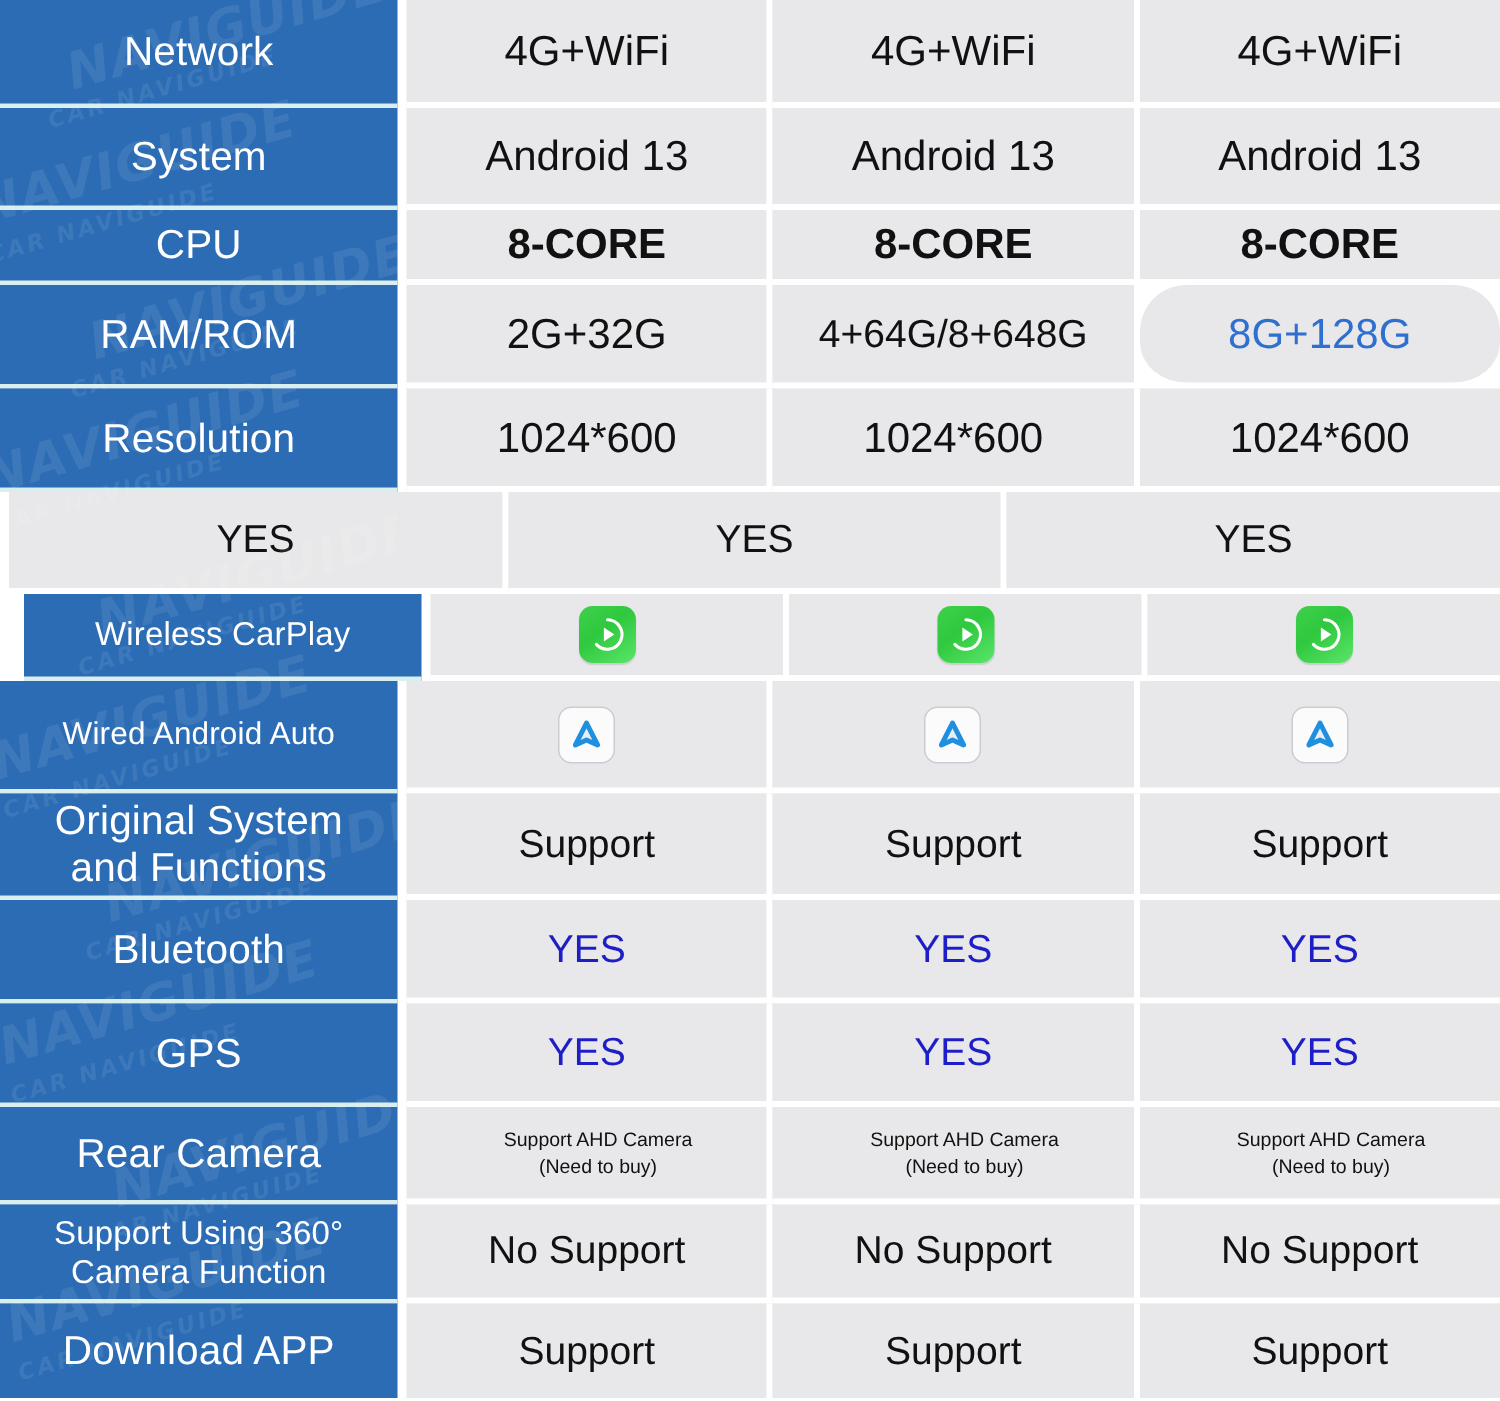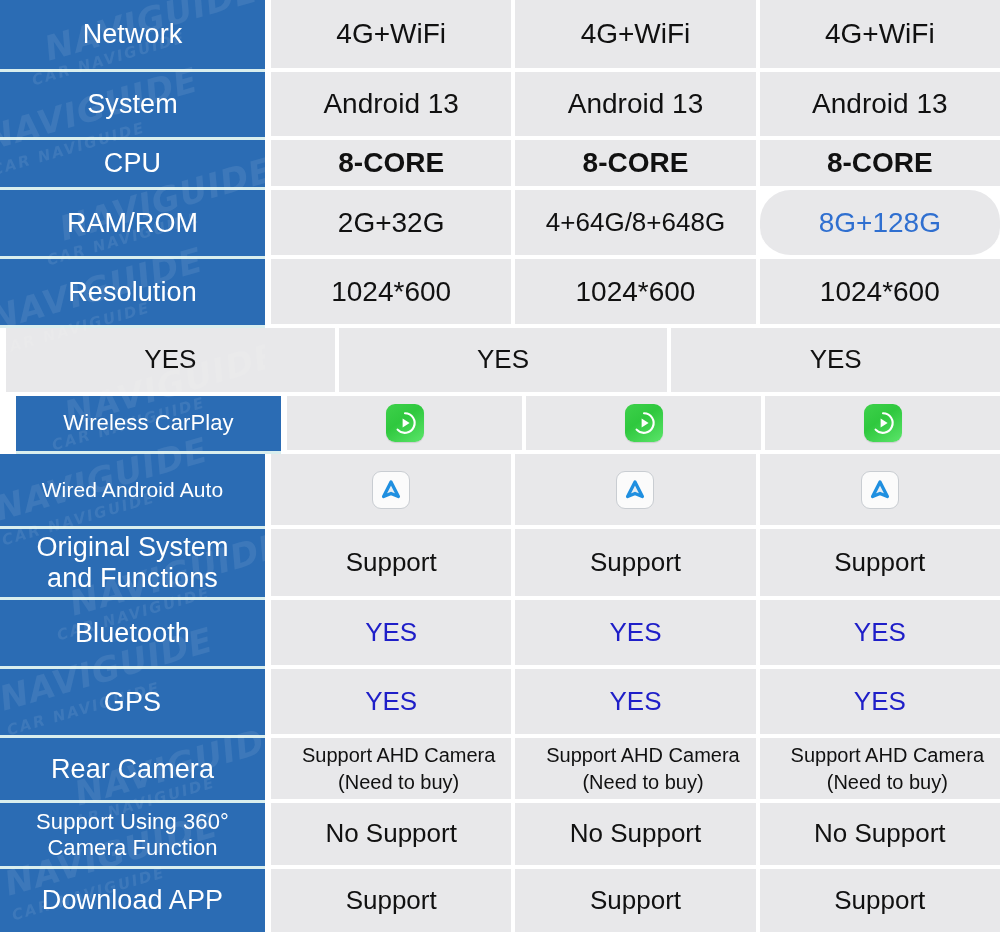--- a/index.html
+++ b/index.html
@@ -73,21 +73,21 @@
     justify-content: center;
     text-align: center;
     font-size: 28px;
     font-weight: 400;
     line-height: 1.2;
     border-right: 4px solid #ffffff;
     border-bottom: 4px solid #ffffff;
     padding: 0 4px;
   }
   .cell-data:last-child { border-right: 0; }
-  .cell-data.tiny  { font-size: 20px; line-height: 1.35; font-weight: 400; padding-left: 19px; }
+  .cell-data.tiny  { font-size: 13px; line-height: 1.35; font-weight: 400; padding-left: 19px; }
   .cell-data.med   { font-size: 26px; }
   .cell-data.bold  { font-weight: 700; }
 
   .val-blue-light { color: #2F6FD0; border-radius: 31px; }
   .val-blue-dark  { color: #1E1EC8; }
 
   
   .icon-carplay {
     width: 38px;
     height: 38px;

